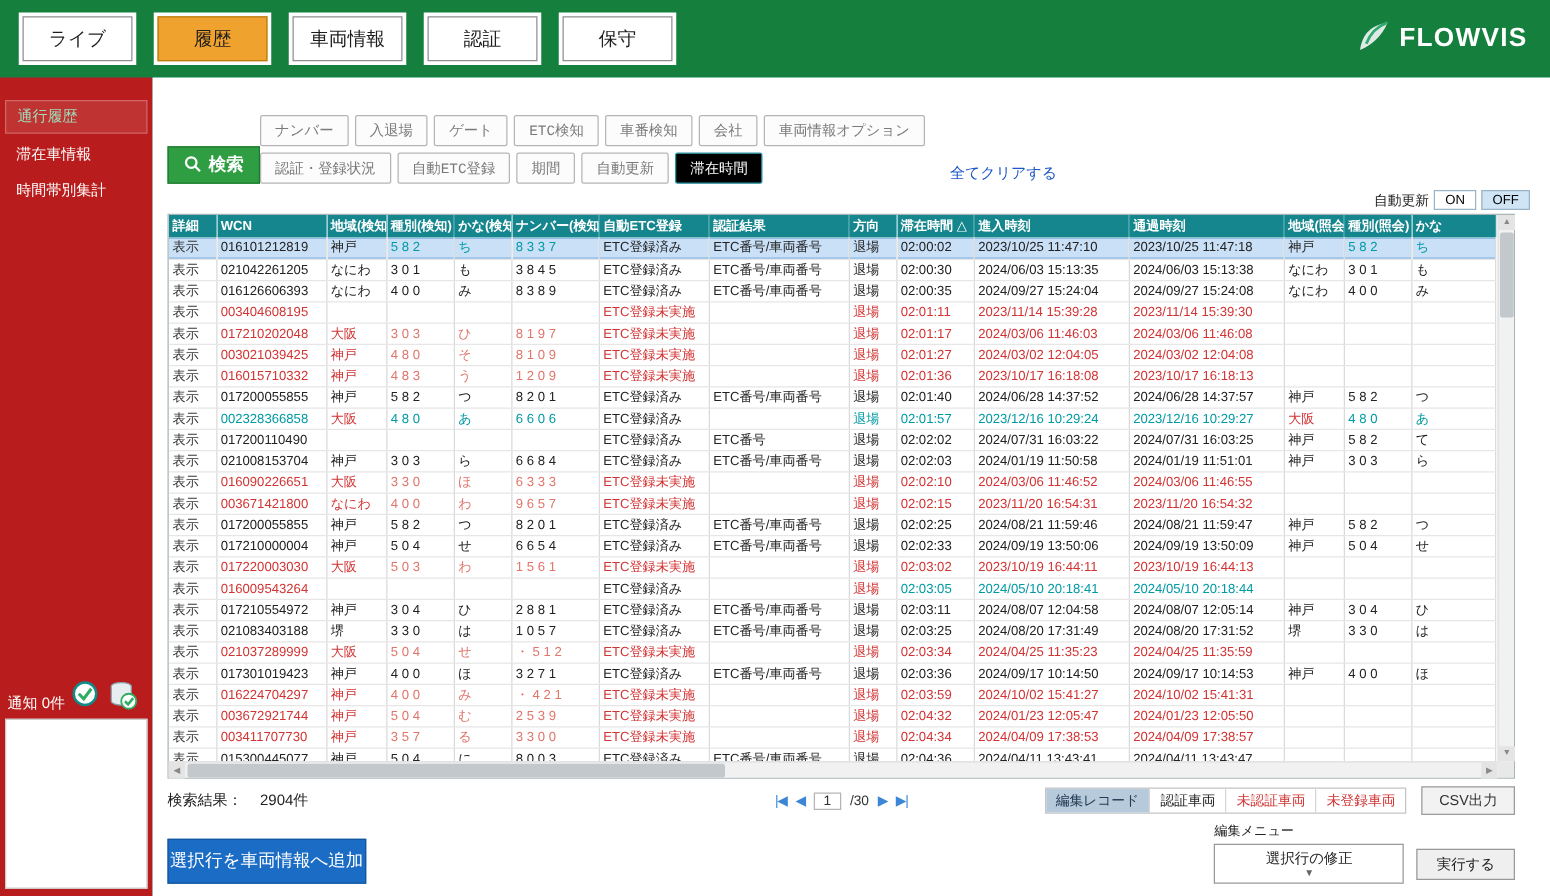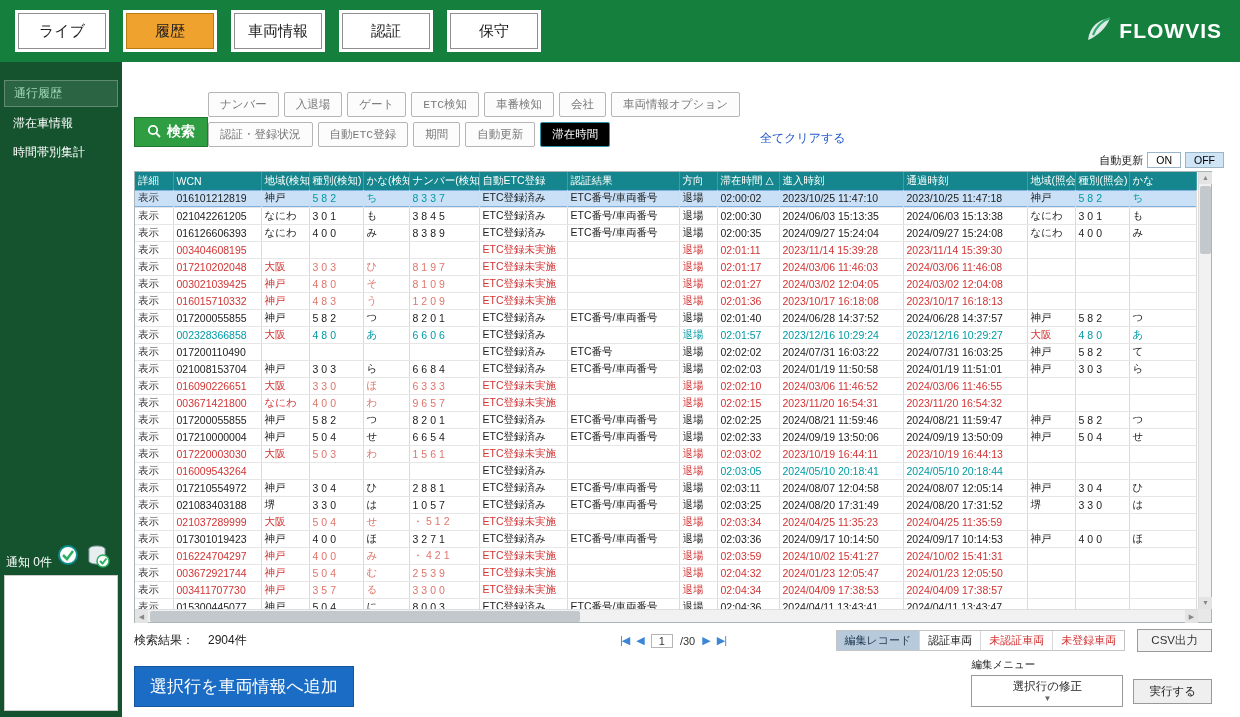--- a/index.html
+++ b/index.html
@@ -9,21 +9,21 @@
 
   
   .topbar { height:62px; flex:0 0 auto; display:flex; align-items:center; padding:0 18px; gap:20px; background:#15803d; }
   .nav-btn { min-width:88px; height:36px; background:#fff; border:1px solid #8f8f8f; box-shadow:0 0 0 3px #ffffff; font-size:15px; color:#1d1d1d; display:flex; align-items:center; justify-content:center; cursor:pointer; }
   .nav-btn.active { background:#f0a22e; border-color:#b87c12; }
   .logo { margin-left:auto; display:flex; align-items:center; gap:7px; }
   .logo-text { color:#fff; font-size:21px; font-weight:bold; letter-spacing:1px; }
 
   
   .body-row { flex:1; display:flex; min-height:0; }
-  .sidebar { width:122px; flex:0 0 auto; background:#14532d; display:flex; flex-direction:column; padding:16px 0 6px 0; }
+  .sidebar { width:122px; flex:0 0 auto; background:#b91c1c; display:flex; flex-direction:column; padding:16px 0 6px 0; }
   .side-item { color:#ffffff; font-size:12px; padding:4px 9px; margin:2px 4px; cursor:pointer; white-space:nowrap; }
   .side-item.active { color:#9fd9b8; background:rgba(255,255,255,0.10); border:1px solid rgba(255,255,255,0.25); }
   .side-bottom { margin-top:auto; padding:0 4px; }
   .notif-row { display:flex; align-items:flex-end; gap:5px; color:#fff; font-size:12px; margin:0 2px 4px 2px; }
   .notif-label { white-space:nowrap; }
   .notif-box { background:#ffffff; border:1px solid #cccccc; height:136px; }
 
   .main { flex:1; background:#ffffff; display:flex; flex-direction:column; padding:30px 8px 4px 12px; min-width:0; position:relative; }
 
   
@@ -36,21 +36,21 @@
   .clear-link { color:#1c56c8; font-size:12px; margin-left:20px; margin-top:3px; text-decoration:none; cursor:pointer; white-space:nowrap; }
 
   .auto-refresh { display:flex; justify-content:flex-end; align-items:center; gap:4px; font-size:11px; color:#222; margin:5px 8px 3px 0; }
   .ar-btn { border:1px solid #9ab4c8; font-size:10.5px; padding:1px 8px; background:#fff; cursor:pointer; }
   .ar-btn.hl { background:#cfe4f4; }
 
   
   .table-wrap { position:relative; width:1078px; height:452px; border:1px solid #a9b6b8; flex:0 0 auto; }
   .tbl-scroll { position:absolute; top:0; left:0; right:13px; bottom:13px; overflow:hidden; }
   table { border-collapse:collapse; table-layout:fixed; width:1062px; font-size:10.5px; }
-  thead th { background:#15868d; color:#fff; font-weight:normal; padding:2px 3px; border-right:1px solid #3aa0a8; height:18px; white-space:nowrap; overflow:hidden; text-align:left; cursor:pointer; }
+  thead th { background:#15868d; color:#fff; font-weight:bold; padding:2px 3px; border-right:1px solid #3aa0a8; height:18px; white-space:nowrap; overflow:hidden; text-align:left; cursor:pointer; }
   tbody td { padding:0 3px; height:17px; border-right:1px solid #dadada; border-bottom:1px solid #e6e6e6; white-space:nowrap; overflow:hidden; color:#222; background:#fff; }
   td.c-type, td.c-num, td.c-type2 { letter-spacing:3px; }
   td.c-detail { color:#333; }
   tr.selected td { background:#c9e0f7; box-shadow: inset 0 1px 0 #7fb0e0, inset 0 -1px 0 #7fb0e0; }
   tr.selected td.c-type, tr.selected td.c-kana, tr.selected td.c-num,
   tr.selected td.c-type2, tr.selected td.c-kana2 { color:#009aa4; }
   tr.unreg td { color:#d23333; }
   tr.unreg td.c-type, tr.unreg td.c-kana, tr.unreg td.c-num { color:#e0756a; }
   tr.unreg td.c-detail { color:#333; }
   tr.teal td { color:#009aa4; }
@@ -80,21 +80,21 @@
   .right-foot { flex:1; display:flex; justify-content:flex-end; align-items:center; }
   .legend { display:flex; align-items:center; border:1px solid #c4c4c4; }
   .lg { padding:2px 8px; font-size:11px; border-right:1px solid #d6d6d6; white-space:nowrap; }
   .lg:last-child { border-right:none; }
   .lg.edit { background:#b6cadb; color:#223a52; }
   .lg.auth { color:#222; }
   .lg.red { color:#d23333; }
   .csv-btn { margin-left:12px; border:1px solid #9a9a9a; background:#f2f2f2; font-size:11.5px; padding:3px 13px; cursor:pointer; color:#333; }
 
   .footer2 { display:flex; align-items:flex-end; margin-top:6px; width:1078px; }
-  .add-btn { background:#1a6cc4; color:#fff; border:1px solid #14569e; font-size:17px; padding:8px 15px; cursor:pointer; }
+  .add-btn { background:#1a6cc4; color:#fff; border:1px solid #14569e; font-size:14px; padding:8px 1px; cursor:pointer; }
   .edit-menu { margin-left:auto; display:flex; flex-direction:column; gap:3px; font-size:10.5px; color:#222; }
   .em-row { display:flex; gap:10px; align-items:center; }
   .em-select { border:1px solid #999; background:#fff; width:152px; padding:3px 6px; display:flex; justify-content:space-between; align-items:center; font-size:11.5px; cursor:pointer; color:#222;flex-direction:column; }
   .em-caret { font-size:8px; color:#666; }
   .exec-btn { border:1px solid #999; background:#efefef; font-size:11.5px; padding:4px 15px; cursor:pointer; color:#222; }
 </style>
 </head>
 <body>
 
 <div class="app">

